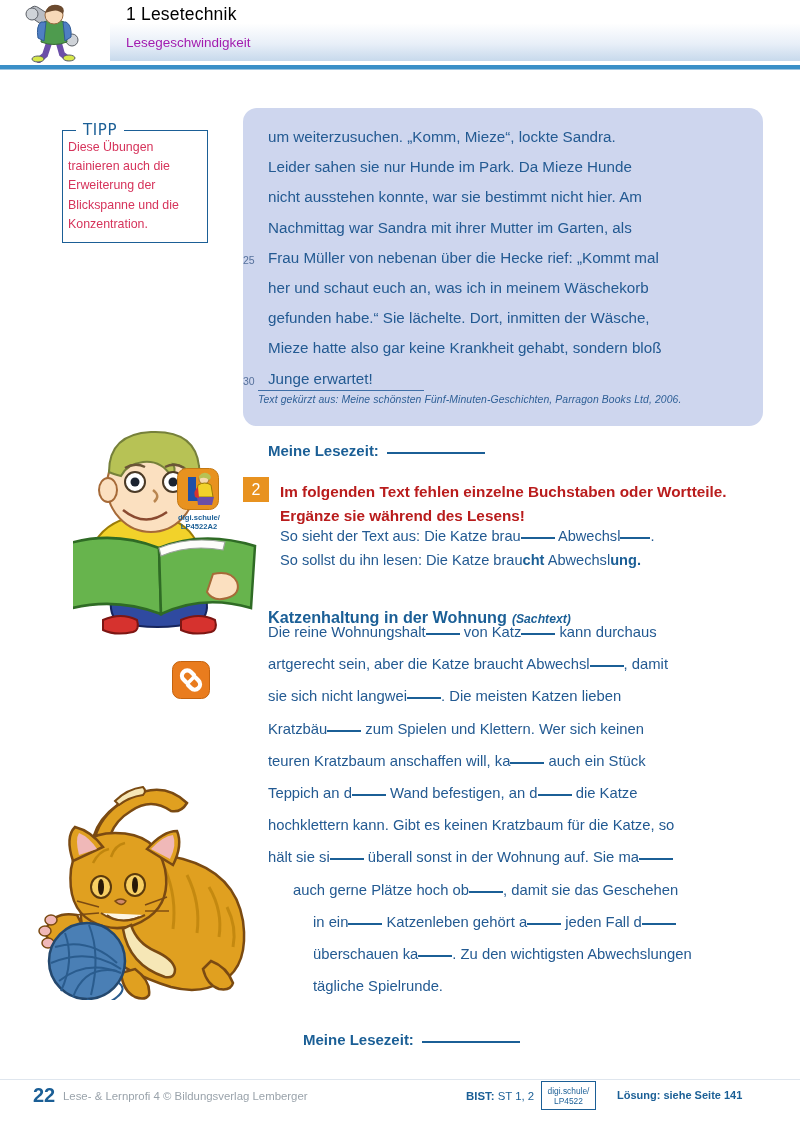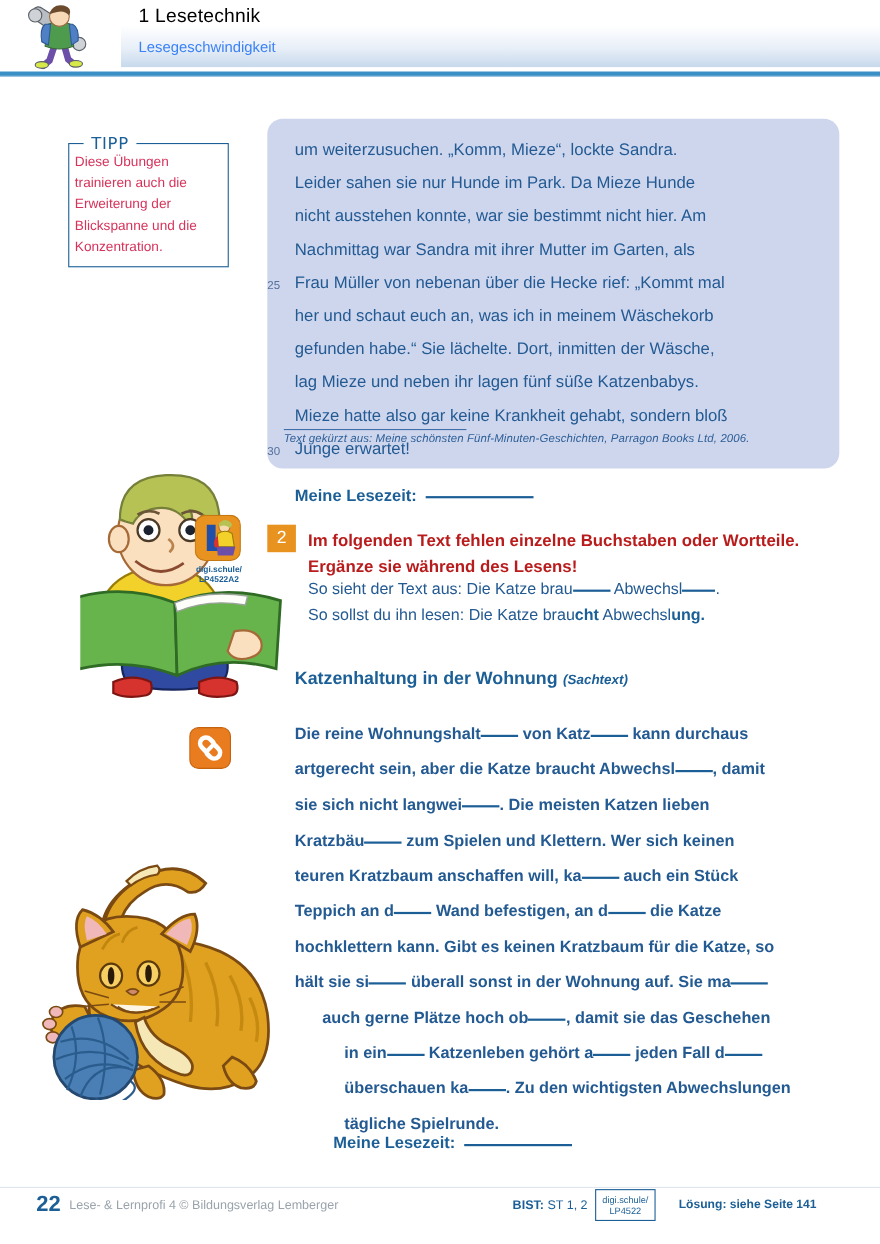--- a/index.html
+++ b/index.html
@@ -23,21 +23,21 @@
   }
   .header-mascot {
     position:absolute; left:8px; top:2px; width:96px; height:61px;
   }
   .header-title {
     position:absolute; left:126px; top:4px;
     font-size:17.5px; color:#000000; letter-spacing:.2px;
   }
   .header-sub {
     position:absolute; left:126px; top:35px;
-    font-size:13.5px; color:#3b82f6;
+    font-size:13.5px; color:#a21caf;
   }
   .header-rule {
     position:absolute; left:0; top:65px; width:800px; height:3.5px;
     background:#3a8fc7;
   }
   .header-rule2 {
     position:absolute; left:0; top:68.5px; width:800px; height:1.5px;
     background:#9dc4e0;
   }
 
@@ -112,21 +112,21 @@
 
   
   .sach-title {
     position:absolute; left:268px; top:608px;
     font-size:16.2px; font-weight:bold; color:#1b5f96;
   }
   .sach-kind {
     font-size:12.2px; font-style:italic; font-weight:bold; color:#1b5f96;
     margin-left:5px;
   }
-  .sach-body { position:absolute; left:268px; top:652px; width:500px;font-weight:bold; }
+  .sach-body { position:absolute; left:268px; top:616px; width:500px; }
   .sline {
     font-size:14.8px; line-height:32.2px; color:#235a92;
     white-space:nowrap;
   }
   .sline.ind1 { padding-left:25px; }
   .sline.ind2 { padding-left:45px; }
 
   
   .gap {
     display:inline-block; width:34px; height:0;
@@ -216,21 +216,20 @@
 
 <div class="panel"></div>
 <div class="panel-lines" id="panel-lines">
     <div class="pline"><span>um weiterzusuchen. „Komm, Mieze“, lockte Sandra.</span></div>
     <div class="pline"><span>Leider sahen sie nur Hunde im Park. Da Mieze Hunde</span></div>
     <div class="pline"><span>nicht ausstehen konnte, war sie bestimmt nicht hier. Am</span></div>
     <div class="pline"><span>Nachmittag war Sandra mit ihrer Mutter im Garten, als</span></div>
     <div class="pline"><span class="lnum">25</span><span>Frau Müller von nebenan über die Hecke rief: „Kommt mal</span></div>
     <div class="pline"><span>her und schaut euch an, was ich in meinem Wäschekorb</span></div>
     <div class="pline"><span>gefunden habe.“ Sie lächelte. Dort, inmitten der Wäsche,</span></div>
-    <div class="pline"><span>lag Mieze und neben ihr lagen fünf süße Katzenbabys.</span></div>
     <div class="pline"><span>Mieze hatte also gar keine Krankheit gehabt, sondern bloß</span></div>
     <div class="pline"><span class="lnum">30</span><span>Junge erwartet!</span></div>
   </div>
 <div class="src-rule"></div>
 <div class="source">Text gekürzt aus: Meine schönsten Fünf-Minuten-Geschichten, Parragon Books Ltd, 2006.</div>
 
 <svg class="boy-illu" viewBox="0 0 185 215">
 
   <path d="M40 168 q45 -16 92 2 q6 20 -6 28 q-42 10 -82 0 q-10 -12 -4 -30z" fill="#2f4aa0" stroke="#16255c" stroke-width="2"></path>
 

